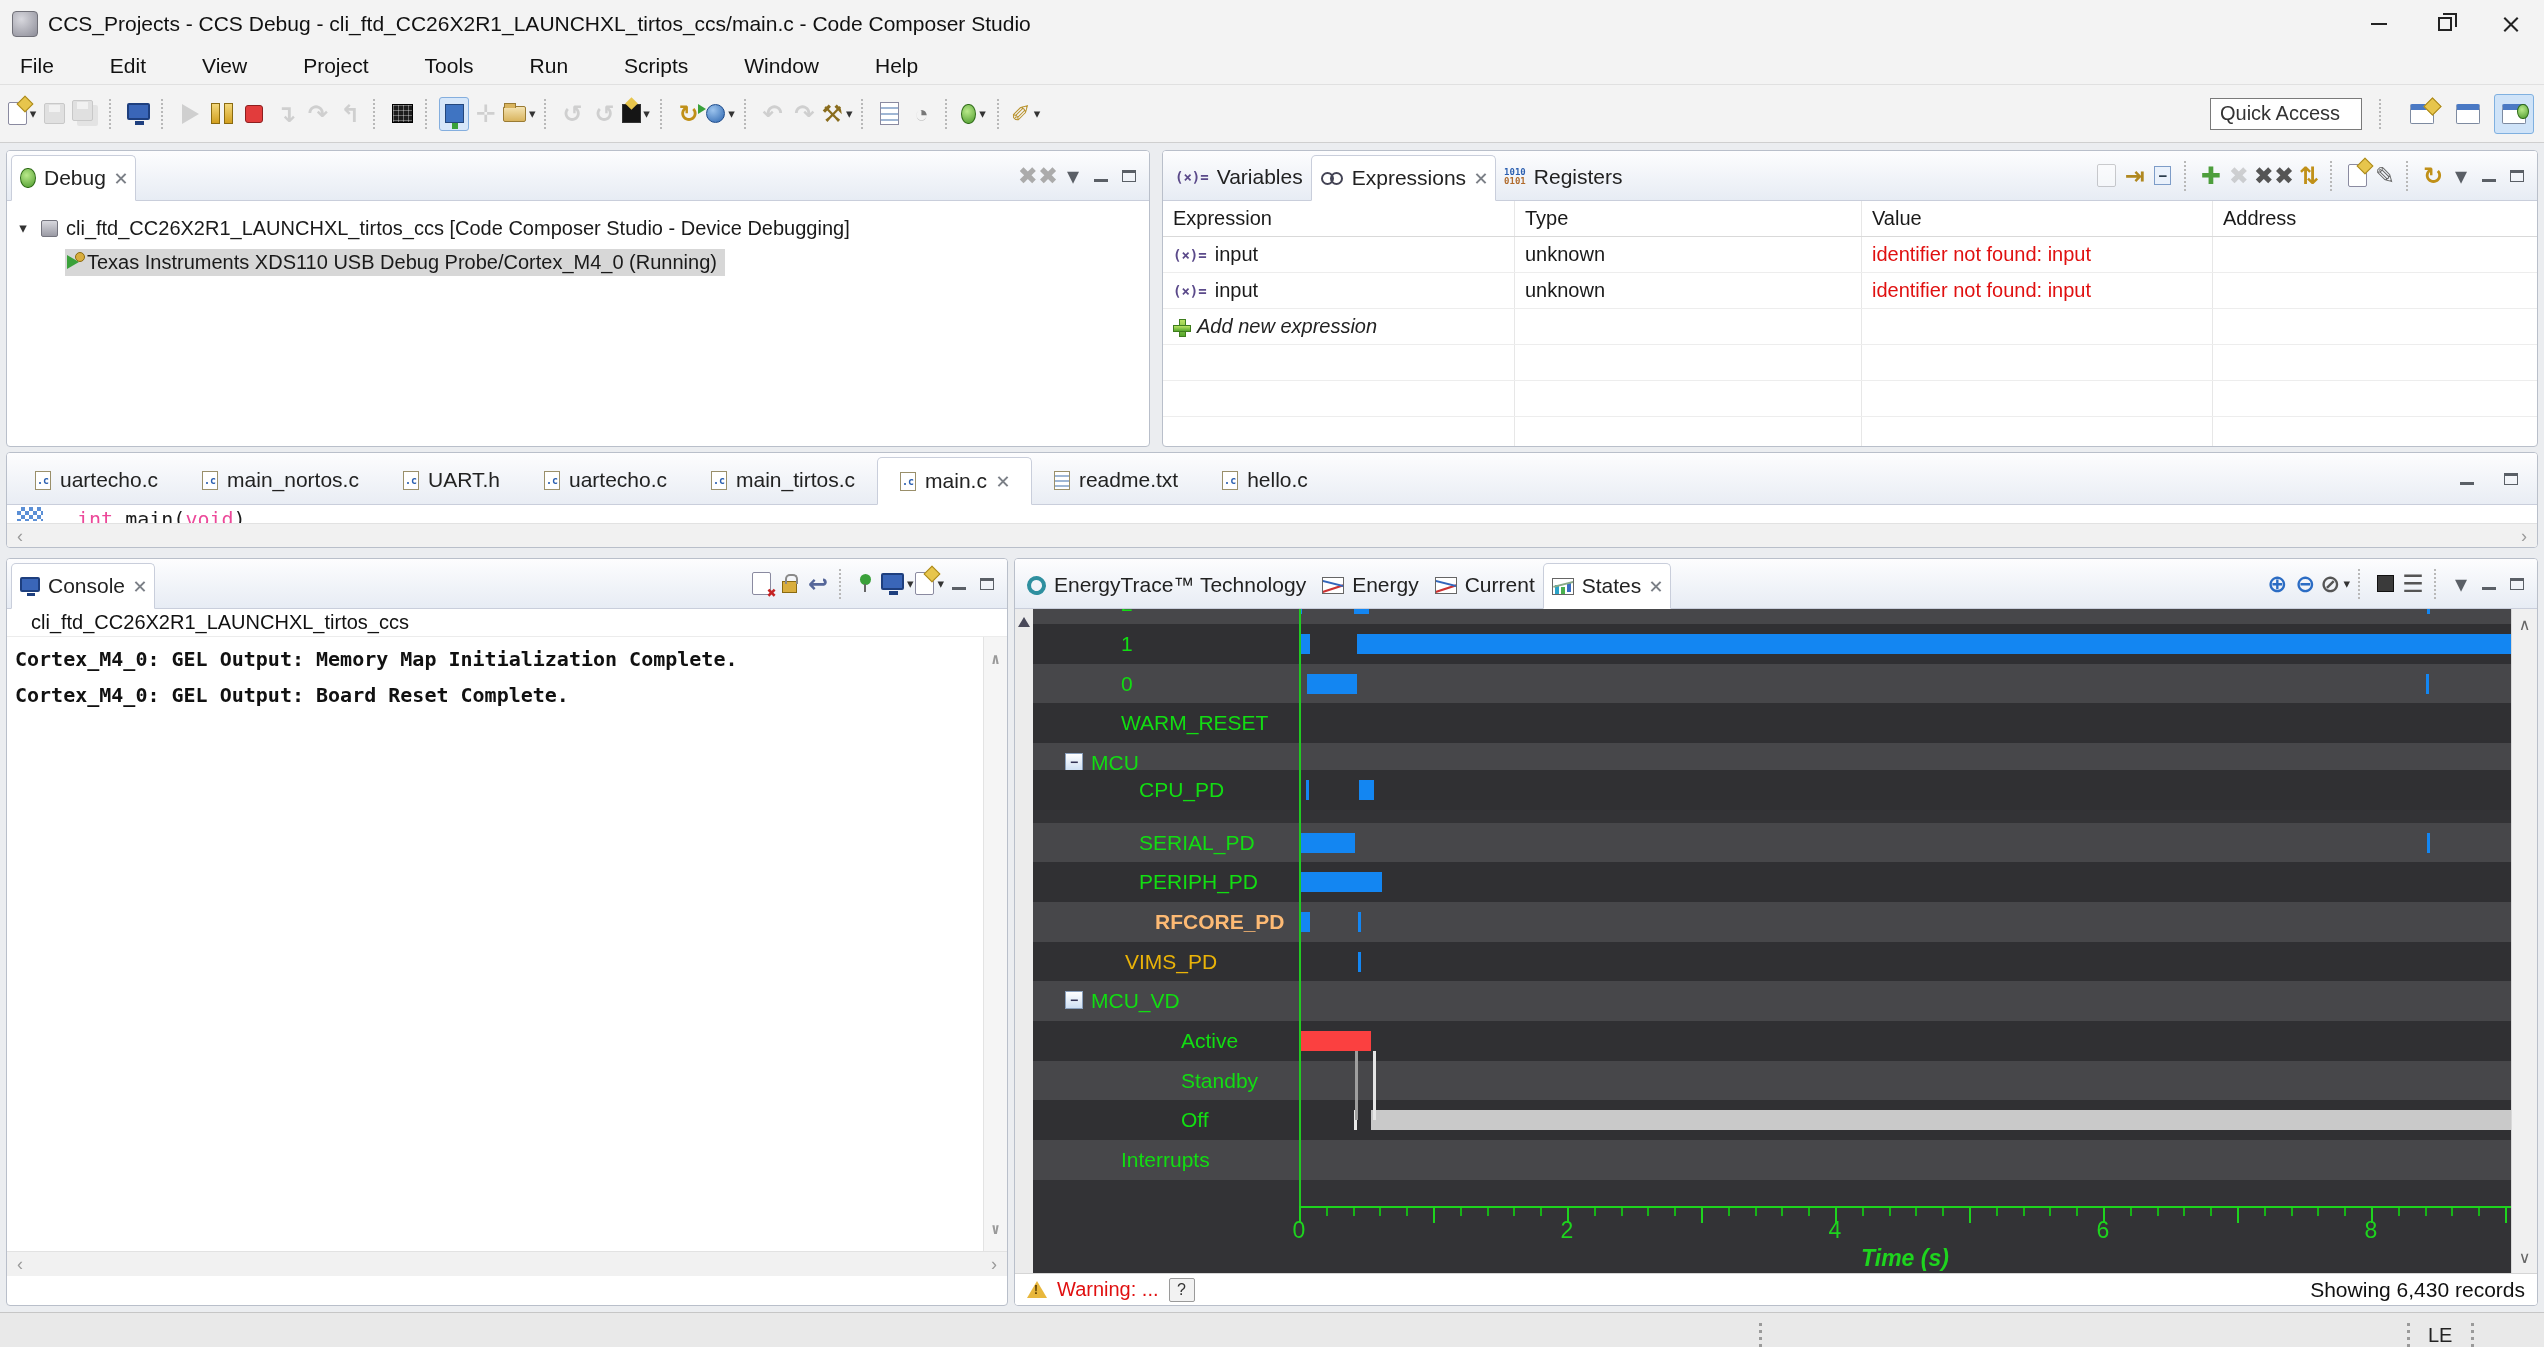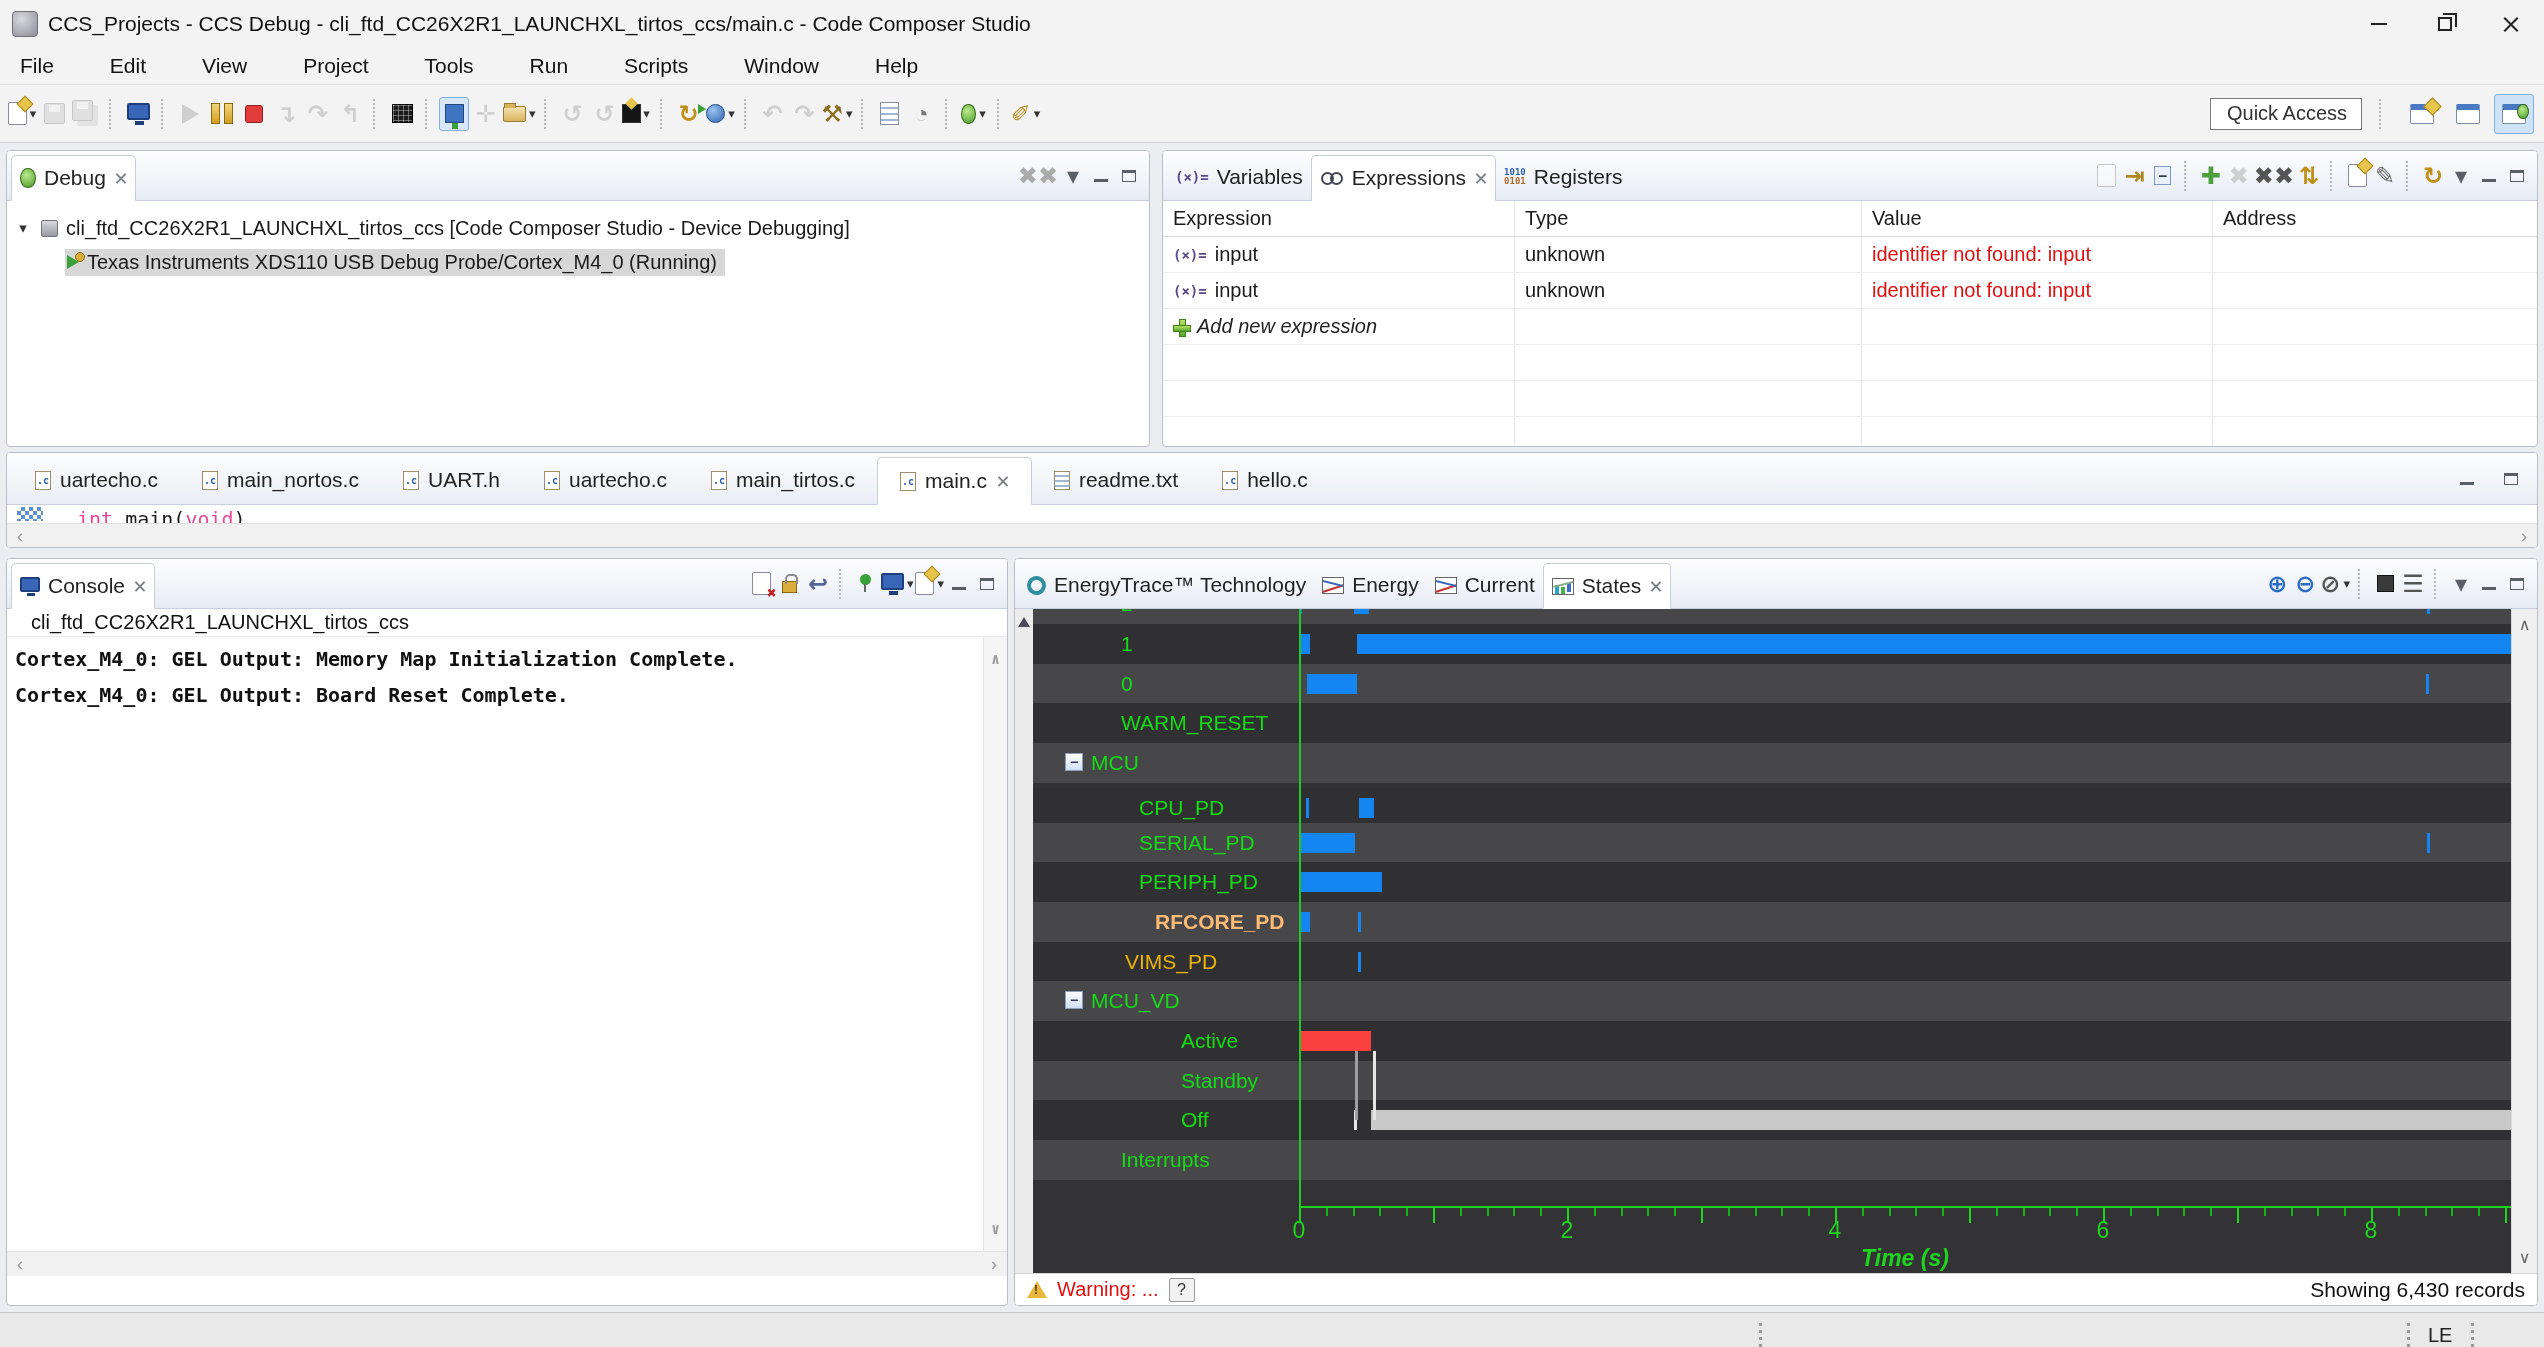--- a/index.html
+++ b/index.html
@@ -64,21 +64,21 @@
   .s-darkbox { width:17px; height:17px; background:#3a3a3a; border:1px solid #111; }
   .s-min { width:14px; height:12px; border-bottom:3px solid #5a5f66; }
   .s-max { width:14px; height:12px; border:1px solid #5a5f66; border-top:3px solid #5a5f66; }
   .s-reset { color:#c09018; font-size:24px; font-weight:bold; position:relative; }
   .s-reset::after { content:""; position:absolute; right:-7px; top:4px; width:0; height:0; border-left:8px solid #3aa13a; border-top:5px solid transparent; border-bottom:5px solid transparent; }
   .s-persp { width:24px; height:20px; background:#fff; border:1px solid #7d8aa0; border-top:6px solid #4a79c4; border-radius:2px; position:relative; }
   .s-persp-new::after { content:""; position:absolute; right:-6px; top:-10px; width:11px; height:11px; background:#e7c54c; border:1px solid #a8871c; transform:rotate(45deg); }
   .s-persp-bug::after { content:""; position:absolute; right:-4px; top:-6px; width:10px; height:13px; border-radius:50%/55%; background:radial-gradient(circle at 40% 35%,#b9e98a,#4c9a2c); border:1px solid #2f6b18; }
   .persp-btn { display:flex; align-items:center; justify-content:center; width:40px; height:40px; border-radius:3px; }
   .persp-btn.active { background:#cfe3f8; border:1px solid #7fb0e0; }
-  .qa-box { width:152px; height:32px; border:1px solid #7a7a7a; background:#fff; font-size:20px; color:#333; display:flex; align-items:center; padding-left:16px; }
+  .qa-box { width:152px; height:32px; border:1px solid #7a7a7a; background:#fff; font-size:20px; color:#333; display:flex; align-items:center; padding-left:9px; }
 
   
   .panel { position:absolute; background:#fff; border:1px solid #b9bfca; border-radius:4px; overflow:hidden; }
   .tabbar { height:50px; background:linear-gradient(#fdfdfe,#e7ecf4); border-bottom:1px solid #c9cedb; display:flex; align-items:flex-end; padding-left:4px; }
   .tabbar .tools { margin-left:auto; display:flex; align-items:center; height:100%; padding-right:6px; }
   .tools .tbi { height:30px; min-width:26px; }
   .tab { display:flex; align-items:center; gap:8px; height:46px; padding:0 8px; font-size:21px; color:#222; border-radius:5px 5px 0 0; }
   .tab.active { background:#fff; border:1px solid #c9cedb; border-bottom:1px solid #fff; margin-bottom:-1px; }
   .xclose { position:relative; width:13px; height:13px; display:inline-block; }
   .xclose::before,.xclose::after { content:""; position:absolute; left:6px; top:0; width:2px; height:13px; background:#7b7f87; }
@@ -656,21 +656,21 @@
           <span class="seg" style="background: rgb(19, 134, 242); left: 274.04px; width: 49.58px; top: 10px; height: 20px;"></span>
           <span class="seg" style="background: rgb(19, 134, 242); left: 1392.94px; width: 3px; top: 10px; height: 20px;"></span>
         </div>
         <div class="crow" style="top: 94.4px; background: rgb(48, 48, 51);">
           <span class="lbl" style="left: 88px; color: rgb(18, 221, 18);">WARM_RESET</span>
         </div>
         <div class="crow" style="top: 134.1px; background: rgb(71, 71, 74);">
           <span class="colbox" style="left: 32px;">−</span>
           <span class="lbl" style="left: 58px; color: rgb(18, 221, 18);">MCU</span>
         </div>
-        <div class="crow" style="top: 179px; background: rgb(48, 48, 51);">
+        <div class="crow" style="top: 161px; background: rgb(48, 48, 51);">
           <span class="lbl" style="left: 106px; color: rgb(18, 221, 18);">CPU_PD</span>
           <span class="seg" style="background: rgb(19, 134, 242); left: 272.7px; width: 3px; top: 10px; height: 20px;"></span>
           <span class="seg" style="background: rgb(19, 134, 242); left: 326.3px; width: 14.74px; top: 10px; height: 20px;"></span>
         </div>
         <div class="crow" style="top: 213.5px; background: rgb(71, 71, 74);">
           <span class="lbl" style="left: 106px; color: rgb(18, 221, 18);">SERIAL_PD</span>
           <span class="seg" style="background: rgb(19, 134, 242); left: 266px; width: 56.28px; top: 10px; height: 20px;"></span>
           <span class="seg" style="background: rgb(19, 134, 242); left: 1394.28px; width: 3px; top: 10px; height: 20px;"></span>
         </div>
         <div class="crow" style="top: 253.2px; background: rgb(48, 48, 51);">

